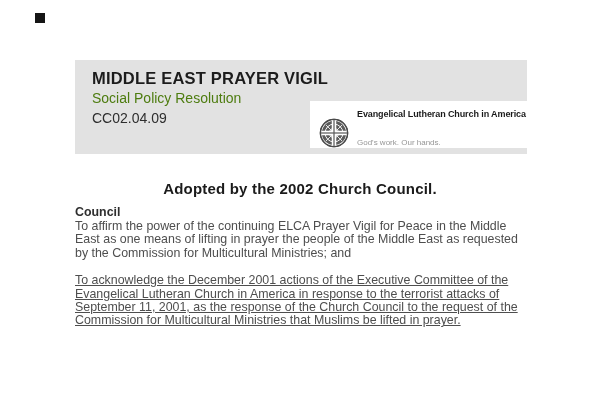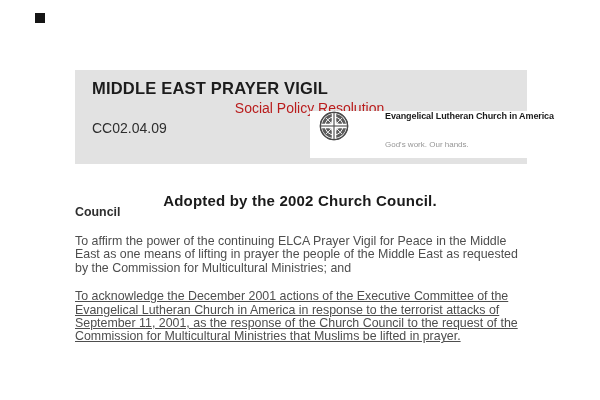--- a/index.html
+++ b/index.html
@@ -10,58 +10,58 @@
     position:relative; overflow:hidden;
   }
   .page { position:relative; width:600px; height:400px; background:#ffffff; }
 
   .corner-square {
     position:absolute; left:35px; top:13px;
     width:10px; height:10px; background:#151515;
   }
 
   .banner {
-    position:absolute; left:75px; top:70px;
+    position:absolute; left:75px; top:60px;
     width:452px; height:94px; background:#e2e2e2;
   }
   .banner-inner { padding:8px 0 0 17px; }
   .banner-title {
     font-size:16.5px; font-weight:bold; color:#1c1c1c;
     line-height:20px; letter-spacing:0.2px; white-space:nowrap;
   }
-  .banner-subtitle { font-size:14px; color:#b91c1c; line-height:20px; white-space:nowrap;text-align:center; }
+  .banner-subtitle { font-size:14px; color:#4d7c0f; line-height:20px; white-space:nowrap; }
   .banner-doc      { font-size:14px; color:#2e2e2e; line-height:21px; white-space:nowrap; }
 
   .logo-box {
     position:absolute; left:235px; top:41px;
     width:222px; height:47px; background:#ffffff;
-    display:flex; align-items:flex-start;gap:28px;
+    display:flex; align-items:flex-end;
   }
   .emblem { margin-left:9px; flex:0 0 auto; display:block; }
   .logo-text { margin-left:8px; min-width:0; }
   .org-name {
     font-size:9px; font-weight:bold; color:#1a1a1a;
     line-height:11px; letter-spacing:-0.1px; white-space:nowrap;
   }
   .tagline {
     font-size:8px; color:#969696; line-height:10px; margin-top:18px; white-space:nowrap;
   }
 
   .heading {
-    position:absolute; left:0; top:192px; width:600px;
+    position:absolute; left:0; top:180px; width:600px;
     text-align:center; font-size:15px; font-weight:bold; color:#1b1b1b;
     letter-spacing:0.2px;
   }
 
   .body-text {
     position:absolute; left:75px; top:205px; width:456px;
     font-size:12.4px; line-height:13.4px; color:#4e4e4e;
   }
   .lead-in { font-weight:bold; color:#2e2e2e; line-height:15px; }
-  .para { margin:15px 0 14px 0; }
+  .para { margin:0 0 14px 0; }
   .para:last-child { margin-bottom:0;text-decoration:underline; }
 </style>
 </head>
 <body>
 
 <div class="page">
 
   <div class="corner-square"></div>
 
   <div class="banner">

